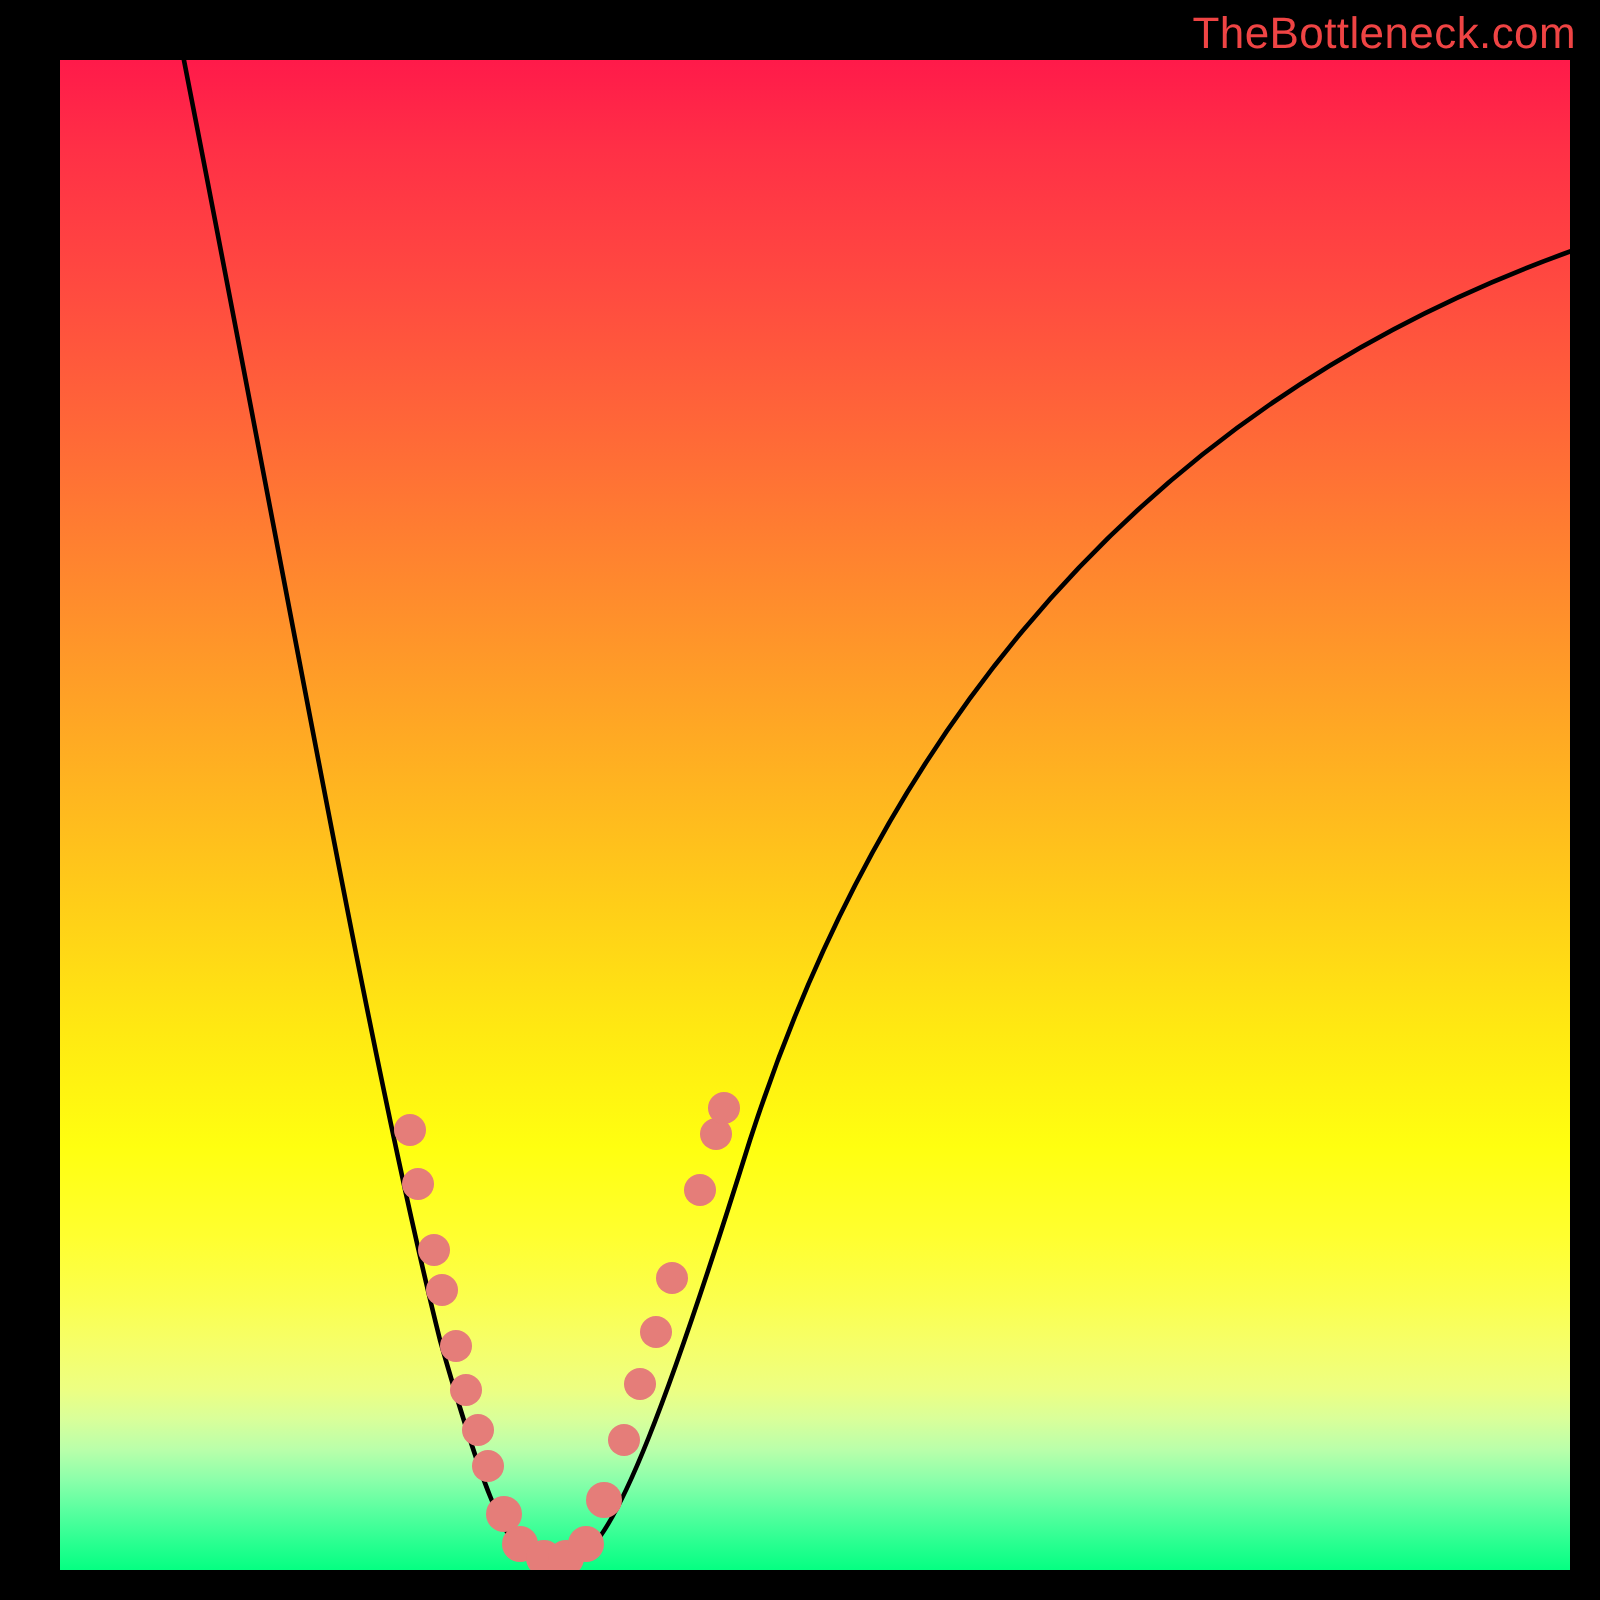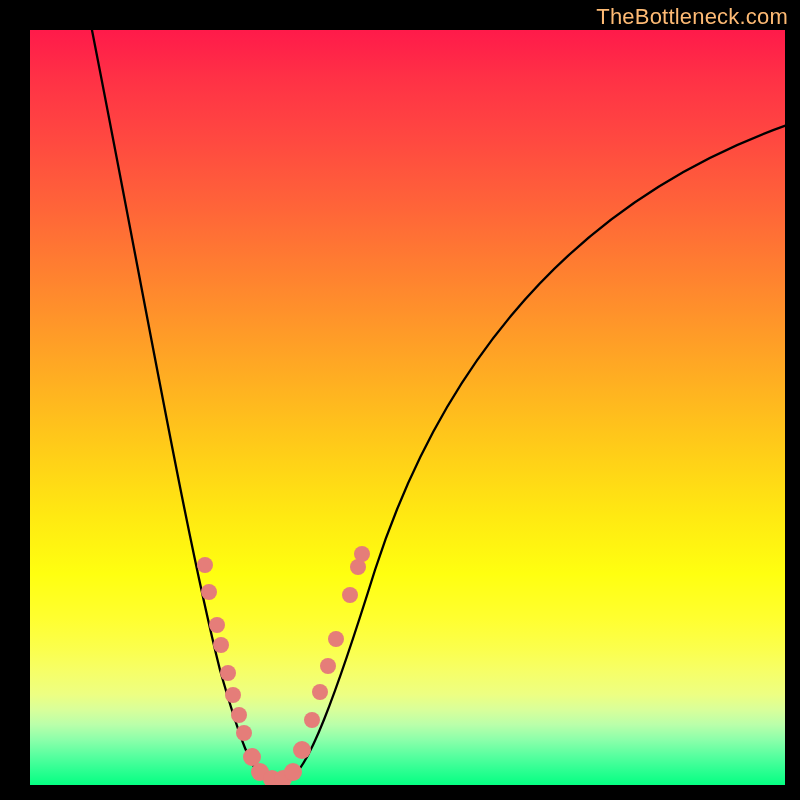--- a/index.html
+++ b/index.html
@@ -44,21 +44,21 @@
       #05ff82 100%
     );
   }
   .watermark {
     position: absolute;
     top: 4px;
     right: 12px;
     font-family: Arial, Helvetica, sans-serif;
     font-size: 22px;
     font-weight: 500;
-    color: #fdba74;
+    color: #ef4444;
     letter-spacing: 0.2px;
   }
   .curve-svg {
     position: absolute;
     inset: 0;
     width: 100%;
     height: 100%;
   }
   .curve-path {
     fill: none;

